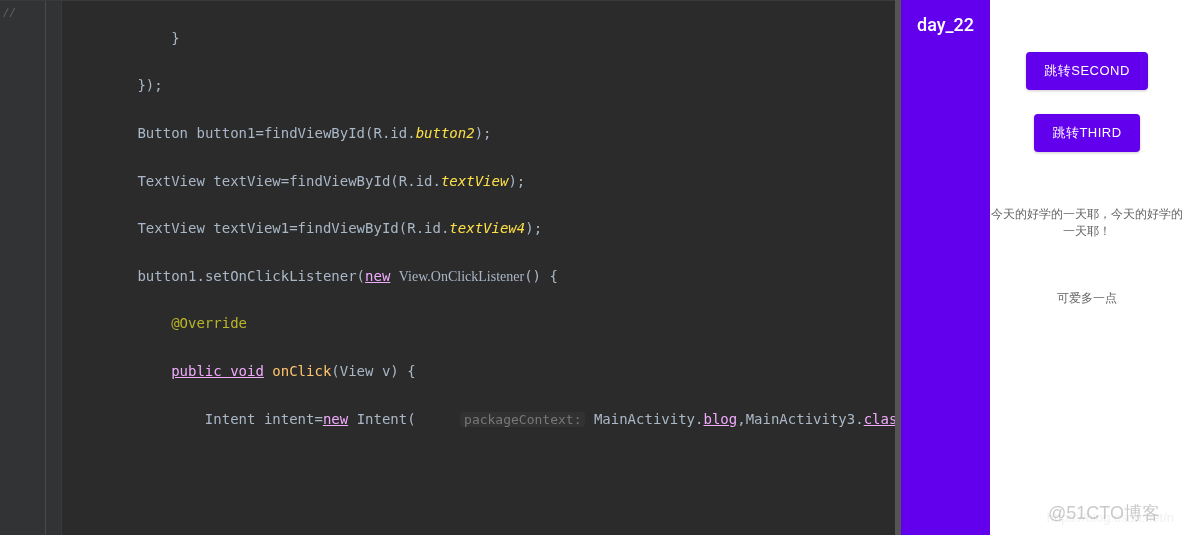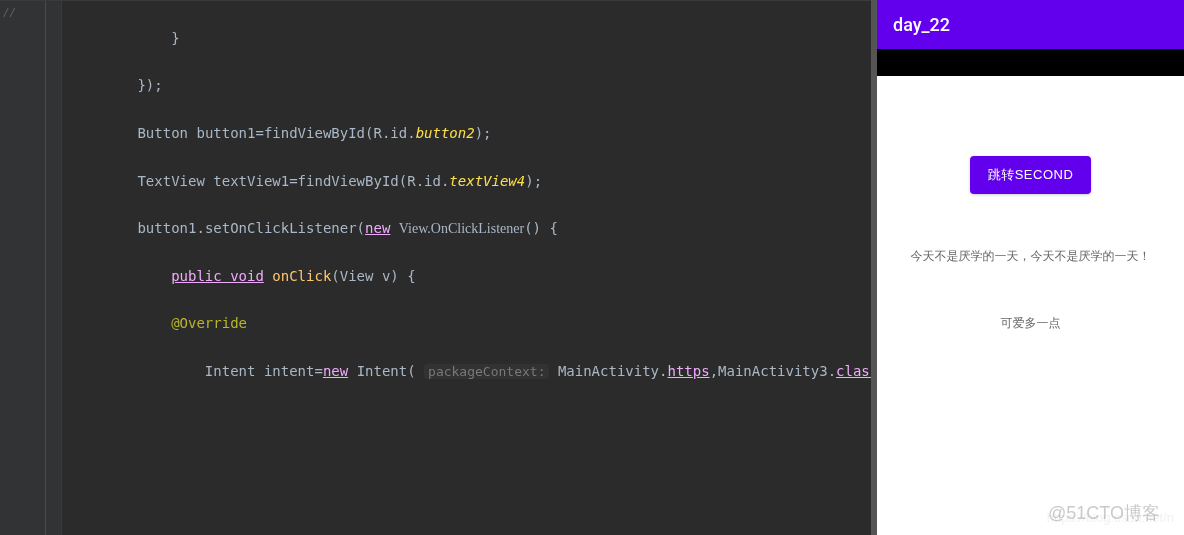--- a/index.html
+++ b/index.html
@@ -49,50 +49,49 @@
       margin-left: 62px;
       padding-top: 2px;
       white-space: pre;
     }
     .code-line { padding-left: 8px; }
     .kw { color: #f0abfc; text-decoration: underline; }
     .type { color: #a9b7c6; text-align: center; }
     .method { color: #ffc66d; }
     .field { color: #fde047; font-style: italic; }
     .anno { color: #bbb529; }
-    .hint { color: #787878; background: #323232; padding: 0 4px; border-radius: 3px; font-size: 13px; }
+    .hint { color: #787878; background: #323232; padding: 0 4px; border-radius: 3px; font-size: 13px; margin-left: 36px; }
     .plain { color: #a9b7c6; }
     .classref { color: #a9b7c6; font-family: Liberation Serif, serif; }
     .paren { color: #a9b7c6; }
     
     .phone-frame {
-      width: 313px;
+      width: 289px;
       background: #000;
       display: flex;
-      flex-direction: column;
+      flex-direction: row;
       border-left: 6px solid #555;
       position: relative;
     }
     .app-bar {
       background: #6200ee;
       color: #fff;
       padding: 14px 16px;
       font-family: Roboto, Arial, sans-serif;
       font-size: 18px;
       font-weight: 500;
     }
     .app-content {
       flex: 1;
       background: #fff;
       display: flex;
       flex-direction: column;
       align-items: center;
-      padding-top: 80px;
+      padding-top: 52px;
       font-family: Roboto, Arial, sans-serif;
-      margin-top: 27px;
     }
     .app-button {
       background: #6200ee;
       color: #fff;
       border: none;
       padding: 10px 18px;
       font-size: 13px;
       font-weight: 500;
       letter-spacing: 0.5px;
       border-radius: 4px;
@@ -129,41 +128,43 @@
 
 <div class="editor-pane">
   <div class="gutter">
     <span class="gutter-marker" style="top:3px">//</span>
     <div class="fold-line"></div>
   </div>
   <div class="code-area">
 <div class="code-line">            <span class="plain">}</span></div>
 <div class="code-line">        <span class="plain">});</span></div>
 <div class="code-line">        <span class="type">Button</span> <span class="plain">button1</span>=<span class="plain">findViewById</span>(<span class="plain">R.id.</span><span class="field">button2</span>);</div>
+<div class="code-line">        <span class="type">TextView</span> <span class="plain">textView</span>=<span class="plain">findViewById</span>(<span class="plain">R.id.</span><span class="field">textView</span>);</div>
 <div class="code-line">        <span class="type">TextView</span> <span class="plain">textView1</span>=<span class="plain">findViewById</span>(<span class="plain">R.id.</span><span class="field">textView4</span>);</div>
 <div class="code-line">        <span class="plain">button1</span>.<span class="plain">setOnClickListener</span>(<span class="kw">new</span> <span class="classref">View.OnClickListener</span>() {</div>
+<div class="code-line">            <span class="anno">@Override</span></div>
 <div class="code-line">            <span class="kw">public void</span> <span class="method">onClick</span>(<span class="type">View</span> <span class="plain">v</span>) {</div>
-<div class="code-line">            <span class="anno">@Override</span></div>
-<div class="code-line">                <span class="type">Intent</span> <span class="plain">intent</span>=<span class="kw">new</span> <span class="plain">Intent</span>( <span class="hint">packageContext:</span> <span class="plain">MainActivity.</span><span class="kw">https</span><span class="plain">,MainActivity3.</span><span class="kw">class</span>);</div>
+<div class="code-line">                <span class="type">Intent</span> <span class="plain">intent</span>=<span class="kw">new</span> <span class="plain">Intent</span>( <span class="hint">packageContext:</span> <span class="plain">MainActivity.</span><span class="kw">blog</span><span class="plain">,MainActivity3.</span><span class="kw">class</span>);</div>
 <div class="code-line"> </div>
 
 
 
 
 
 
 
 
   </div>
 </div>
 
 <div class="phone-frame">
   <div class="app-bar">
     <span>day_22</span>
   </div>
   <div class="app-content">
     <button class="app-button">跳转SECOND</button>
-    <div class="app-text app-text-1">今天不是厌学的一天，今天不是厌学的一天！</div>
+    <button class="app-button">跳转THIRD</button>
+    <div class="app-text app-text-1">今天的好学的一天耶，今天的好学的一天耶！</div>
     <div class="app-text app-text-2">可爱多一点</div>
   </div>
   <div class="watermark">https://blog.csdn.net/n</div>
   <div class="watermark2">@51CTO博客</div>
 </div>
 
 </body></html>

